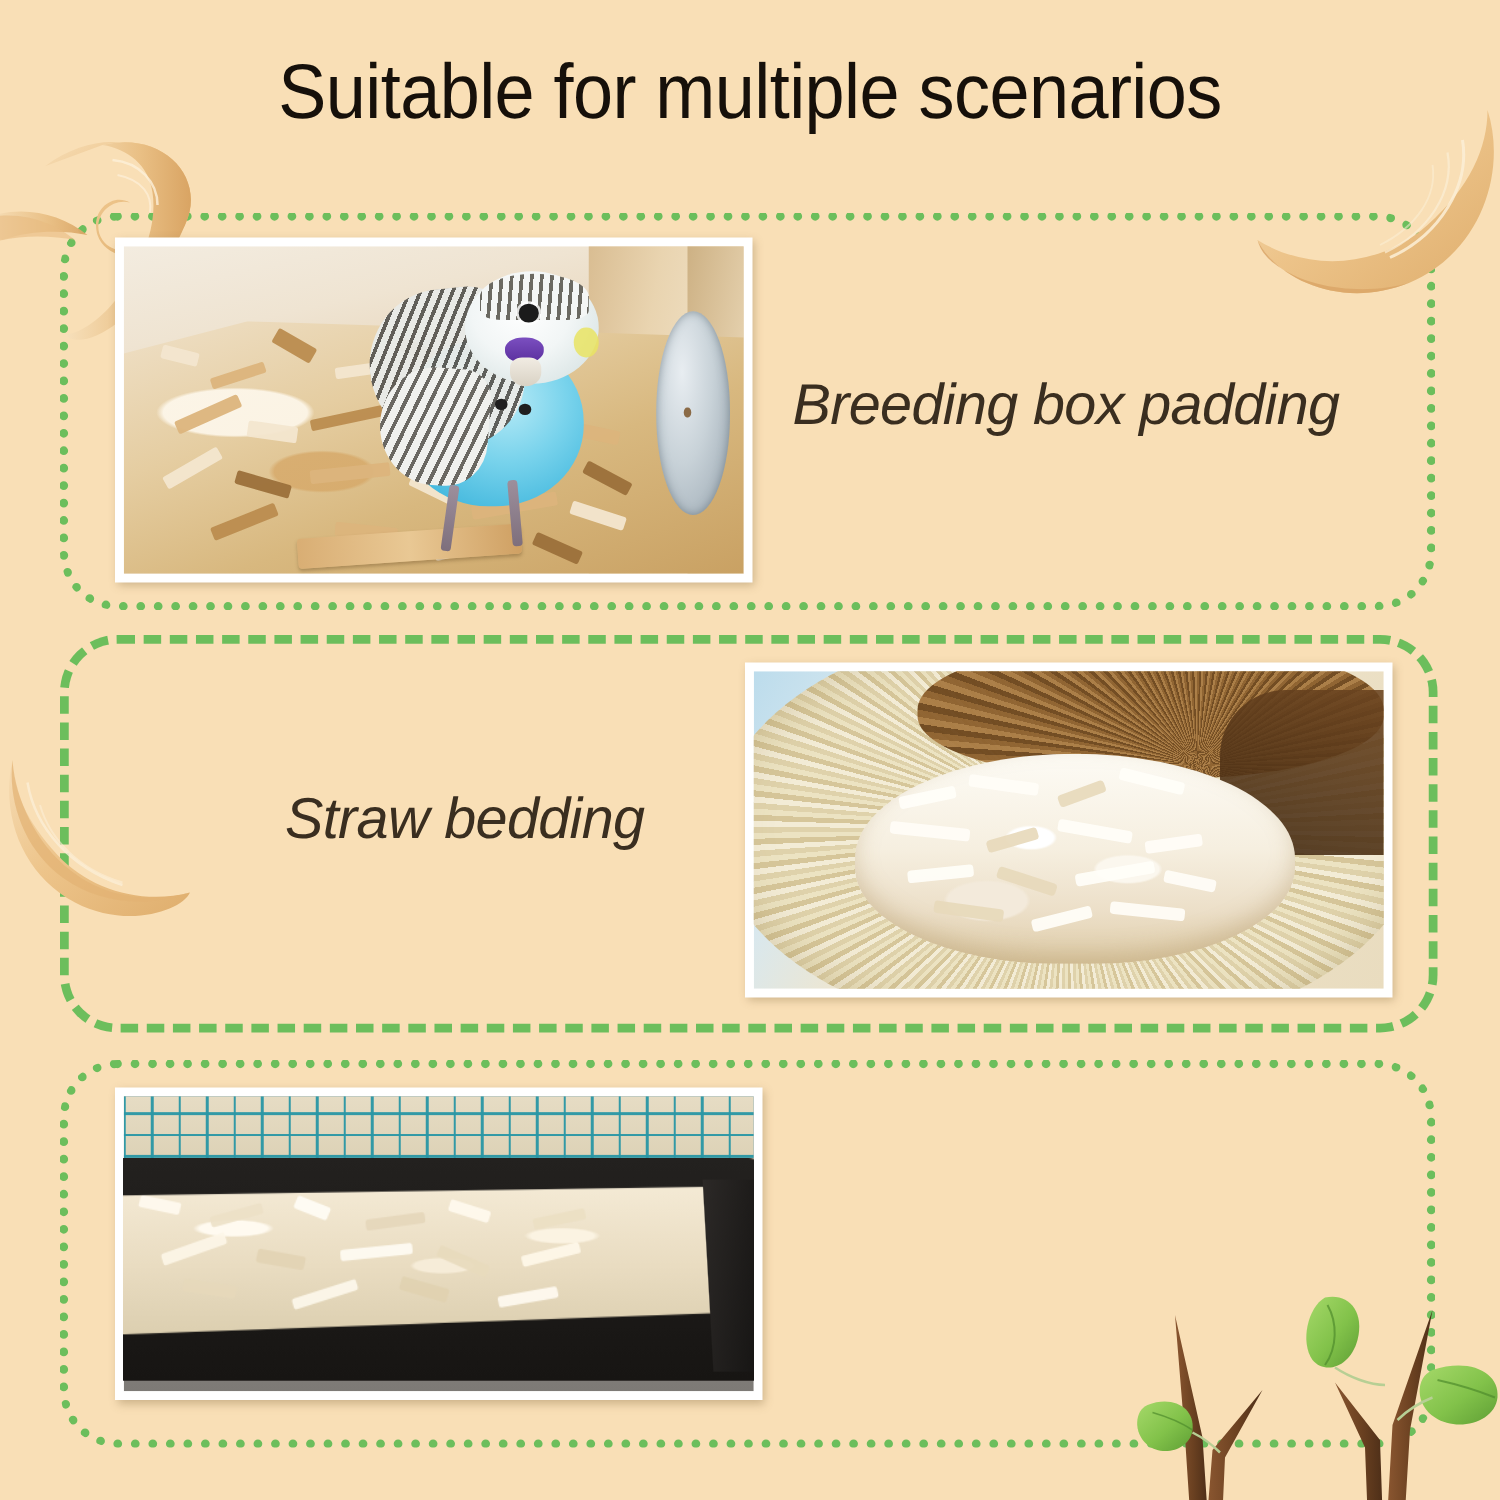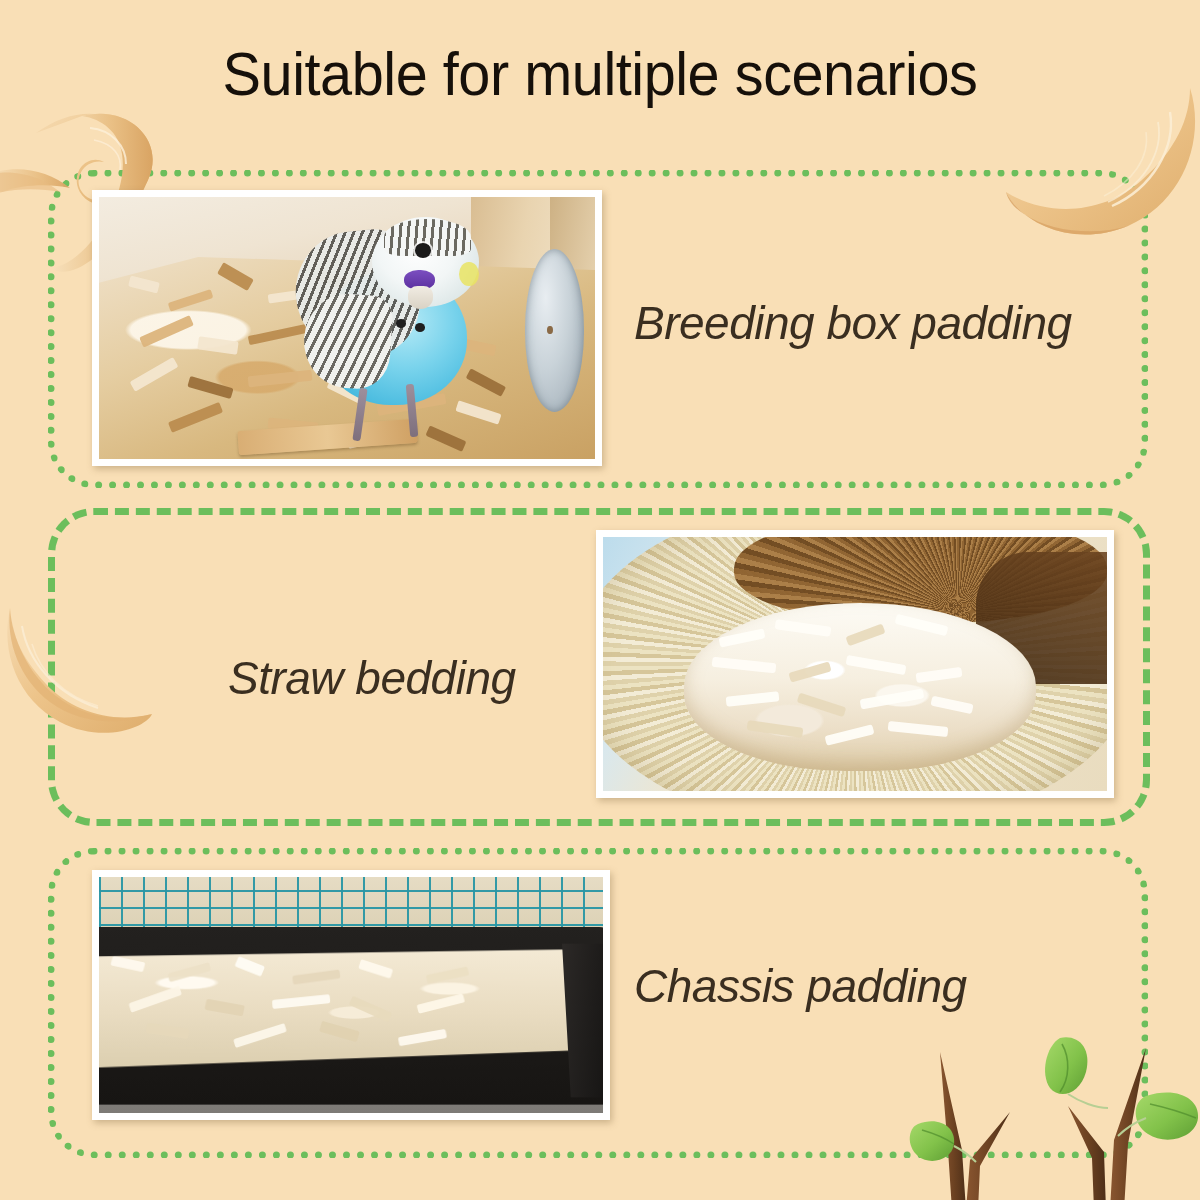--- a/index.html
+++ b/index.html
@@ -59,21 +59,21 @@
     position:absolute;
     font-size:46px;
     color:#3a2e20;
     white-space:nowrap;
     z-index:5;
     font-family:"Liberation Sans", sans-serif;
     letter-spacing:-0.5px;
     font-style:italic;
   }
   #label1{left:634px;top:296px;}
-  #label2{left:228px;top:651px;}
+  #label2{left:228px;top:627px;}
   #label3{left:634px;top:959px;}
 
   
   .bx-bg{position:absolute;inset:0;background:
       linear-gradient(168deg,#f3ece0 0%, #efe4d2 22%, #e8d7be 40%, #e3cda9 58%, #dcc095 100%);}
   .bx-wallR{position:absolute;right:0;top:0;width:25%;height:100%;
       background:linear-gradient(100deg,#d9bd92 0%,#e9d4b0 35%,#f1e2c8 75%,#e4cfaa 100%);}
   .bx-wallR2{position:absolute;right:0;top:0;width:9%;height:100%;
       background:linear-gradient(100deg,#cdb184 0%,#e3ceaa 60%, #efe2cd 100%);}
   .bx-disc{position:absolute;right:2.2%;top:20%;width:12%;height:62%;
@@ -327,21 +327,20 @@
           <span class="fl" style="left:12%;top:66%;width:9%;height:8%;background:#e6d8ba;transform:rotate(8deg)"></span>
           <span class="fl" style="left:30%;top:70%;width:11%;height:7%;background:#fdf8ec;transform:rotate(-18deg)"></span>
           <span class="fl" style="left:48%;top:66%;width:8%;height:9%;background:#e0d1b0;transform:rotate(16deg)"></span>
           <span class="fl" style="left:64%;top:72%;width:10%;height:7%;background:#fffbf2;transform:rotate(-10deg)"></span>
         </div>
         <div class="tr-rim"></div>
       </div>
     </div>
   </div>
 
-  <div class="label" id="label3">Chassis padding</div>
 
   <svg class="deco" id="deco-branch" viewBox="0 0 300 210">
     <defs>
       <linearGradient id="bk" x1="0" y1="0" x2="1" y2="0">
         <stop offset="0%" stop-color="#8a5630"></stop>
           <stop offset="55%" stop-color="#6b4121"></stop>
         <stop offset="100%" stop-color="#4e2f18"></stop>
       </linearGradient>
       <linearGradient id="lf" x1="0" y1="0" x2="1" y2="1">
         <stop offset="0%" stop-color="#a6d96a"></stop>

